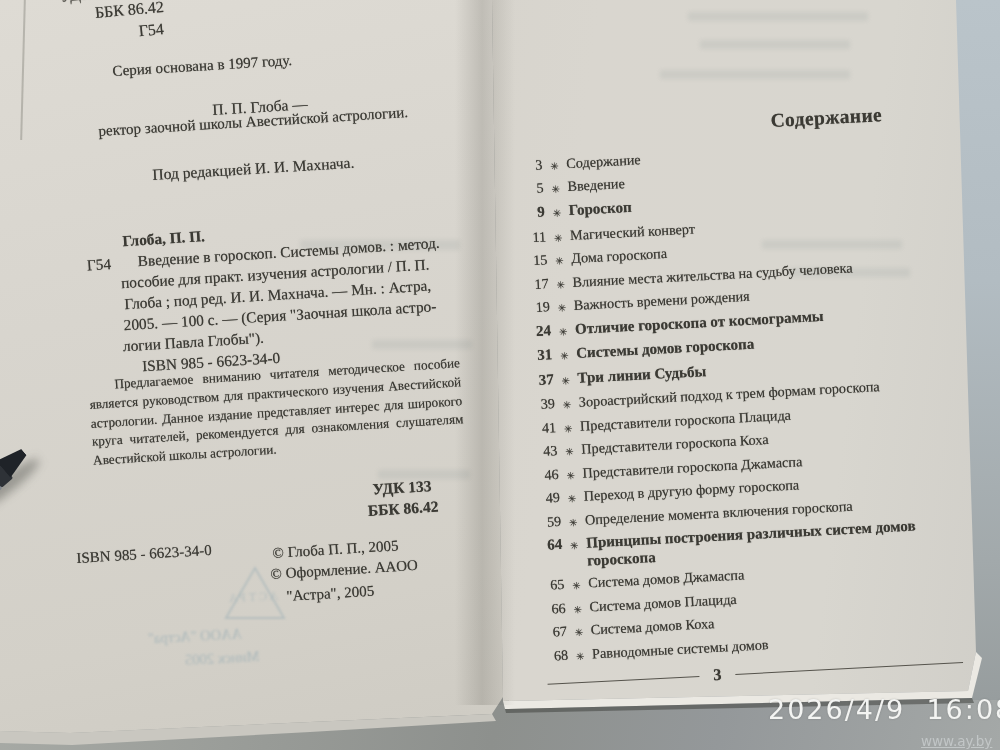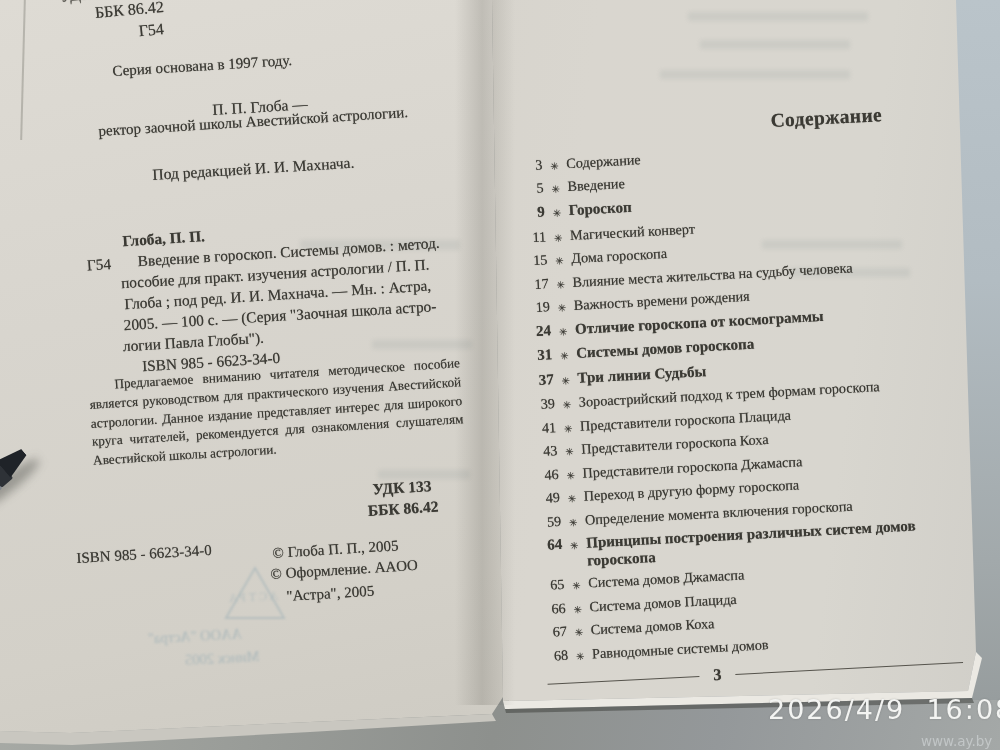--- a/index.html
+++ b/index.html
@@ -86,21 +86,21 @@
   .pen-collar{position:absolute;left:50px;top:2px;width:15px;height:26px;background:#2e3237;border-radius:2px;}
   .pen-tip{position:absolute;left:63px;top:4px;width:27px;height:22px;background:#1f2328;
     clip-path:polygon(0 0,100% 32%,100% 68%,0 100%);}
   .pen-shadow{left:-38px;top:478px;width:86px;height:16px;border-radius:50%;
     background:rgba(52,54,50,.38);filter:blur(5px);transform:rotate(-38deg);}
 
   
   .cam{font-family:"DejaVu Sans",sans-serif;color:#f3f4f2;}
   .timestamp{left:768px;top:694px;font-size:27px;letter-spacing:2px;white-space:pre;
     text-shadow:0 0 2px rgba(60,60,60,.25);}
-  .watermark{left:921px;top:733px;font-size:13.5px;color:rgba(238,243,245,.42);}
+  .watermark{left:921px;top:733px;font-size:13.5px;color:rgba(238,243,245,.42);text-decoration:underline;}
 </style>
 </head>
 <body>
 
 <div class="abs backdrop-right"></div>
 
 <div class="layer page-left"></div>
 <div class="layer page-right"></div>
 <div class="layer fore-edge-left"></div>
 <div class="layer fore-edge-right"></div>

